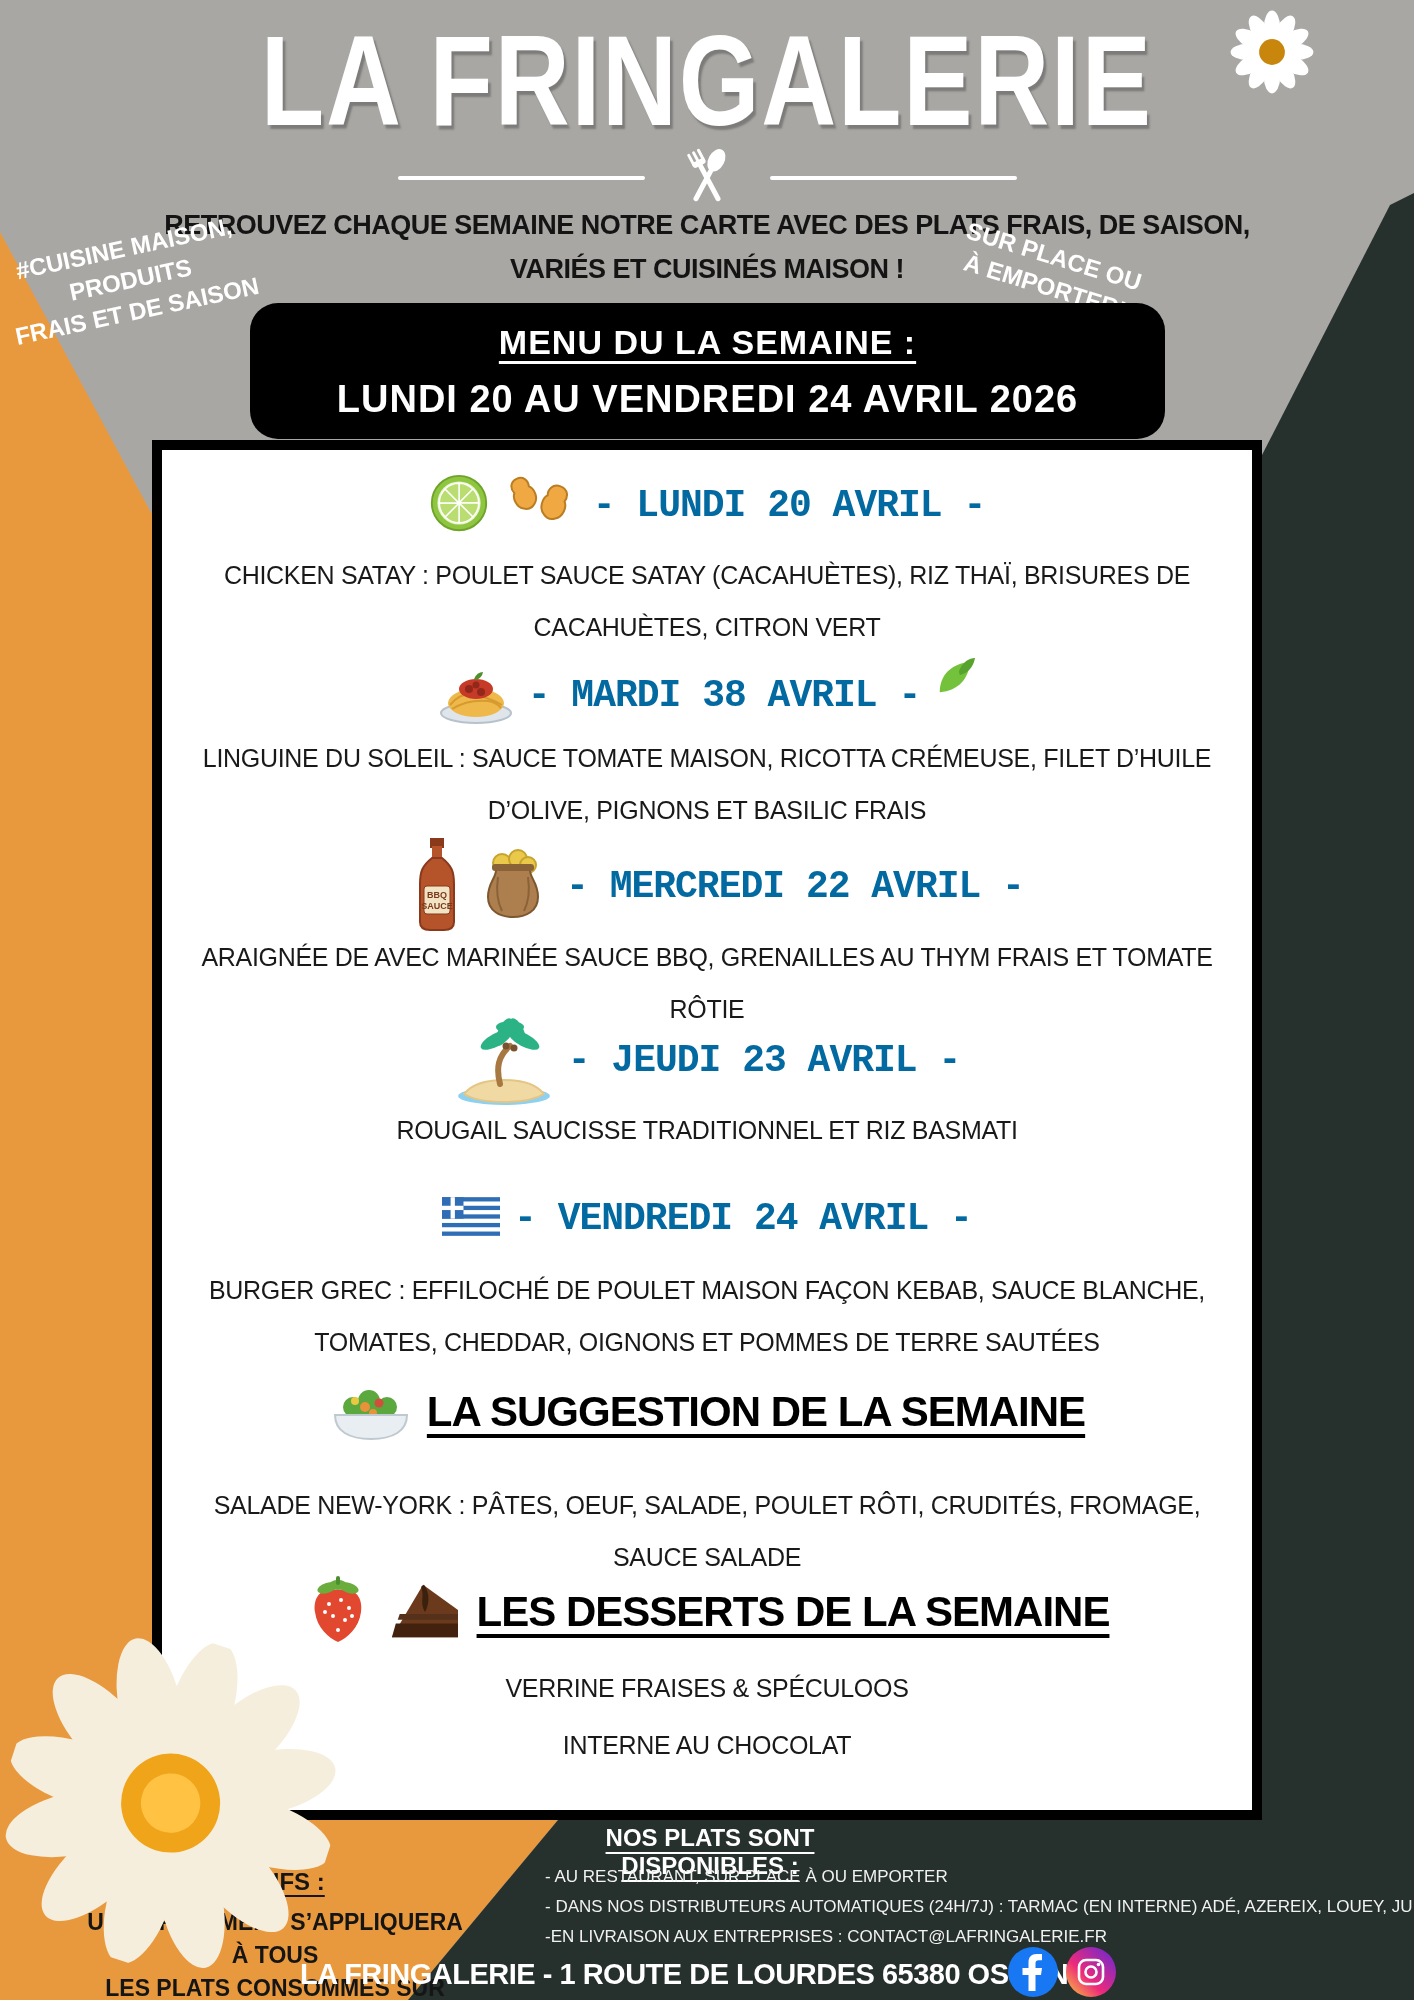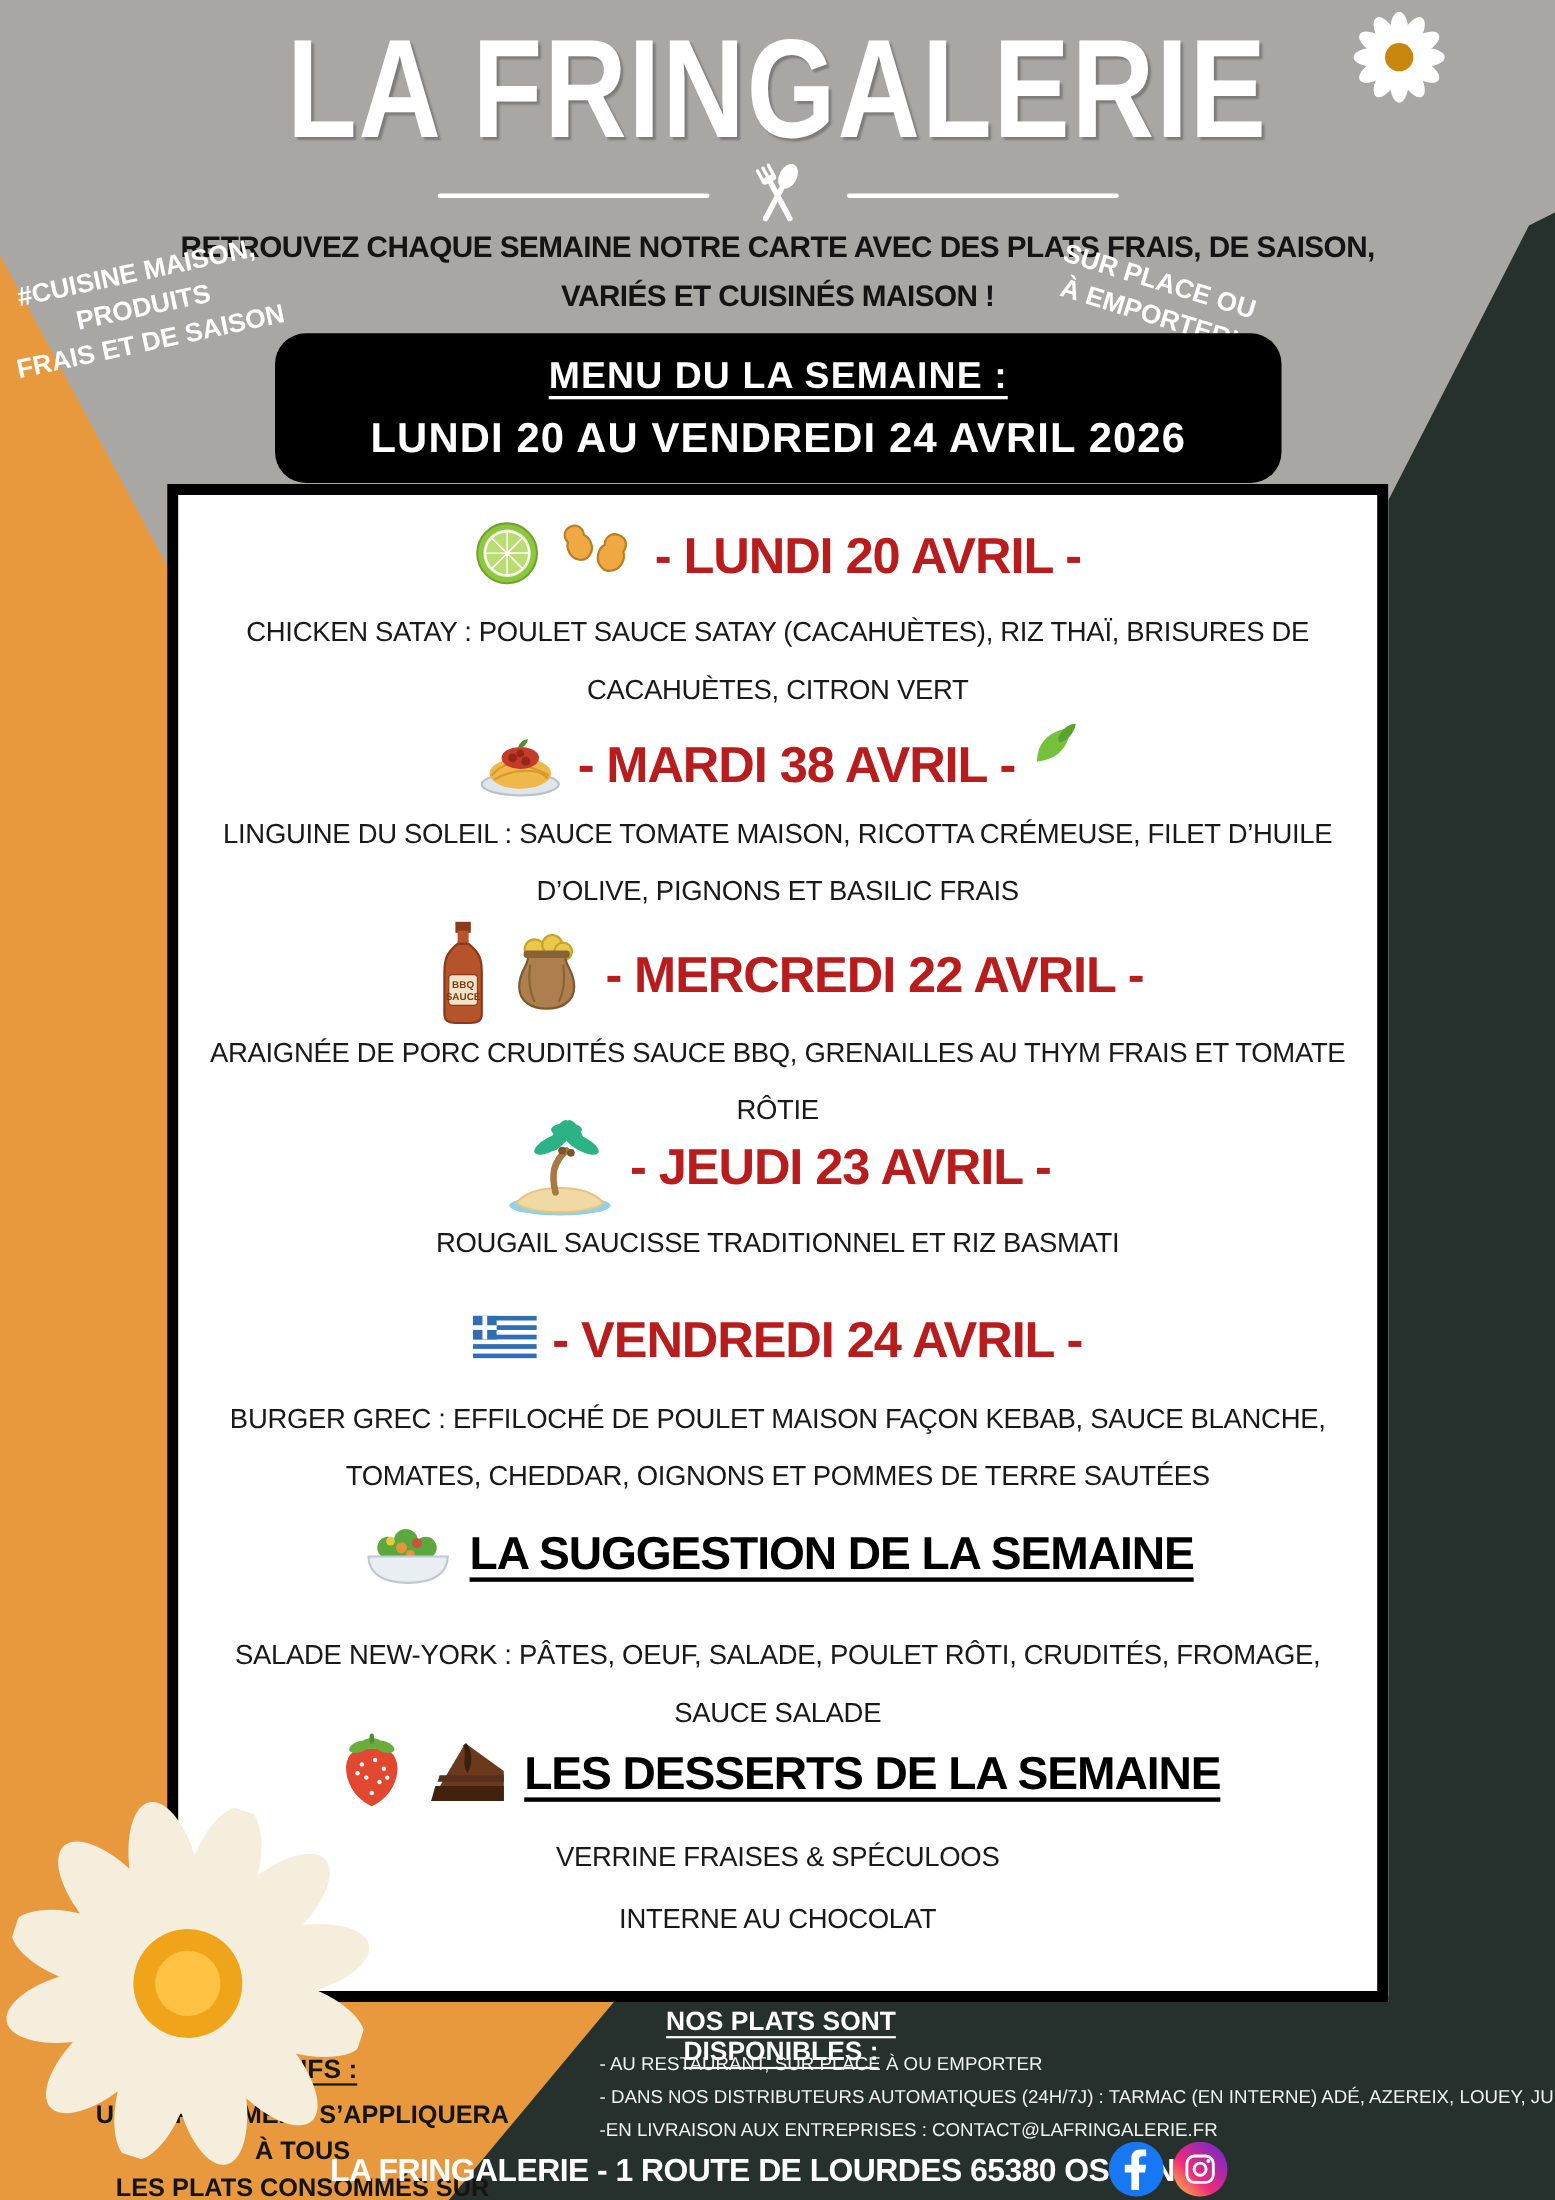--- a/index.html
+++ b/index.html
@@ -49,21 +49,21 @@
   }
   .banner-l1{margin-top:20px;font-size:34px;font-weight:800;letter-spacing:1px;
     text-decoration:underline;text-underline-offset:7px;text-decoration-thickness:3px;}
   .banner-l2{margin-top:16px;font-size:38px;font-weight:800;letter-spacing:1px;}
   
   .card{
     position:absolute;left:152px;top:440px;width:1110px;height:1380px;
     background:#fff;border:10px solid #000;box-sizing:border-box;z-index:4;
   }
   .row{position:absolute;left:0;right:0;display:flex;align-items:center;justify-content:center;gap:14px;}
-  .day-title{font-size:46px;font-weight:800;color:#b91c1c;letter-spacing:-1px;white-space:nowrap;}
+  .day-title{font-size:38px;font-weight:800;color:#0369a1;letter-spacing:-1px;white-space:nowrap;font-family:Liberation Mono, monospace;}
   .section-title{font-size:42px;font-weight:800;color:#000;letter-spacing:-1px;white-space:nowrap;
     text-decoration:underline;text-underline-offset:8px;text-decoration-thickness:4px;}
   .desc{
     position:absolute;left:2%;width:96%;text-align:center;color:#191919;
     font-size:25px;font-weight:500;line-height:52px;letter-spacing:-.3px;
   }
   .leaf-raised{transform:translateY(-16px);}
   
   .avail-title{
     position:absolute;left:540px;top:1824px;width:340px;text-align:center;color:#fff;
@@ -226,21 +226,21 @@
           <circle cx="44" cy="12" r="9" fill="#e9c84a" stroke="#c7a32c" stroke-width="2"></circle>
           <circle cx="54" cy="18" r="8" fill="#e9c84a" stroke="#c7a32c" stroke-width="2"></circle>
           <path d="M22 20 L56 20 C54 30 64 34 64 50 C64 64 52 70 39 70 C26 70 14 64 14 50 C14 34 24 30 22 20 Z" fill="#ad7f4e" stroke="#7d5730" stroke-width="2"></path>
           <rect x="18" y="17" width="42" height="7" rx="3" fill="#8a6238"></rect>
           <path d="M24 30 C22 44 24 56 28 64" stroke="#8a6238" stroke-width="2" fill="none"></path>
           <path d="M54 30 C56 44 54 56 50 64" stroke="#8a6238" stroke-width="2" fill="none"></path>
         </svg>
       </span>
       <span class="day-title">- MERCREDI 22 AVRIL -</span>
     </div>
-    <div class="desc" style="top:481px;">ARAIGNÉE DE PORC CRUDITÉS SAUCE BBQ, GRENAILLES AU THYM FRAIS ET TOMATE RÔTIE</div>
+    <div class="desc" style="top:481px;">ARAIGNÉE DE AVEC MARINÉE SAUCE BBQ, GRENAILLES AU THYM FRAIS ET TOMATE RÔTIE</div>
 
     <div class="row" style="top:560px;height:100px;">
       <span>
         <svg width="100" height="96" viewBox="0 0 100 96">
           <ellipse cx="50" cy="86" rx="46" ry="9" fill="#8ed0ef"></ellipse>
           <path d="M10 84 C18 74 34 70 50 70 C66 70 82 74 90 84 C80 90 64 92 50 92 C36 92 20 90 10 84 Z" fill="#f0d9a2" stroke="#e3c684" stroke-width="2"></path>
           <path d="M46 74 C42 58 44 46 56 36" stroke="#a87843" stroke-width="6" fill="none" stroke-linecap="round"></path>
           <g fill="#2bb385">
             <ellipse cx="42" cy="30" rx="17" ry="6.5" transform="rotate(-28 42 30)"></ellipse>
             <ellipse cx="70" cy="30" rx="17" ry="6.5" transform="rotate(28 70 30)"></ellipse>

